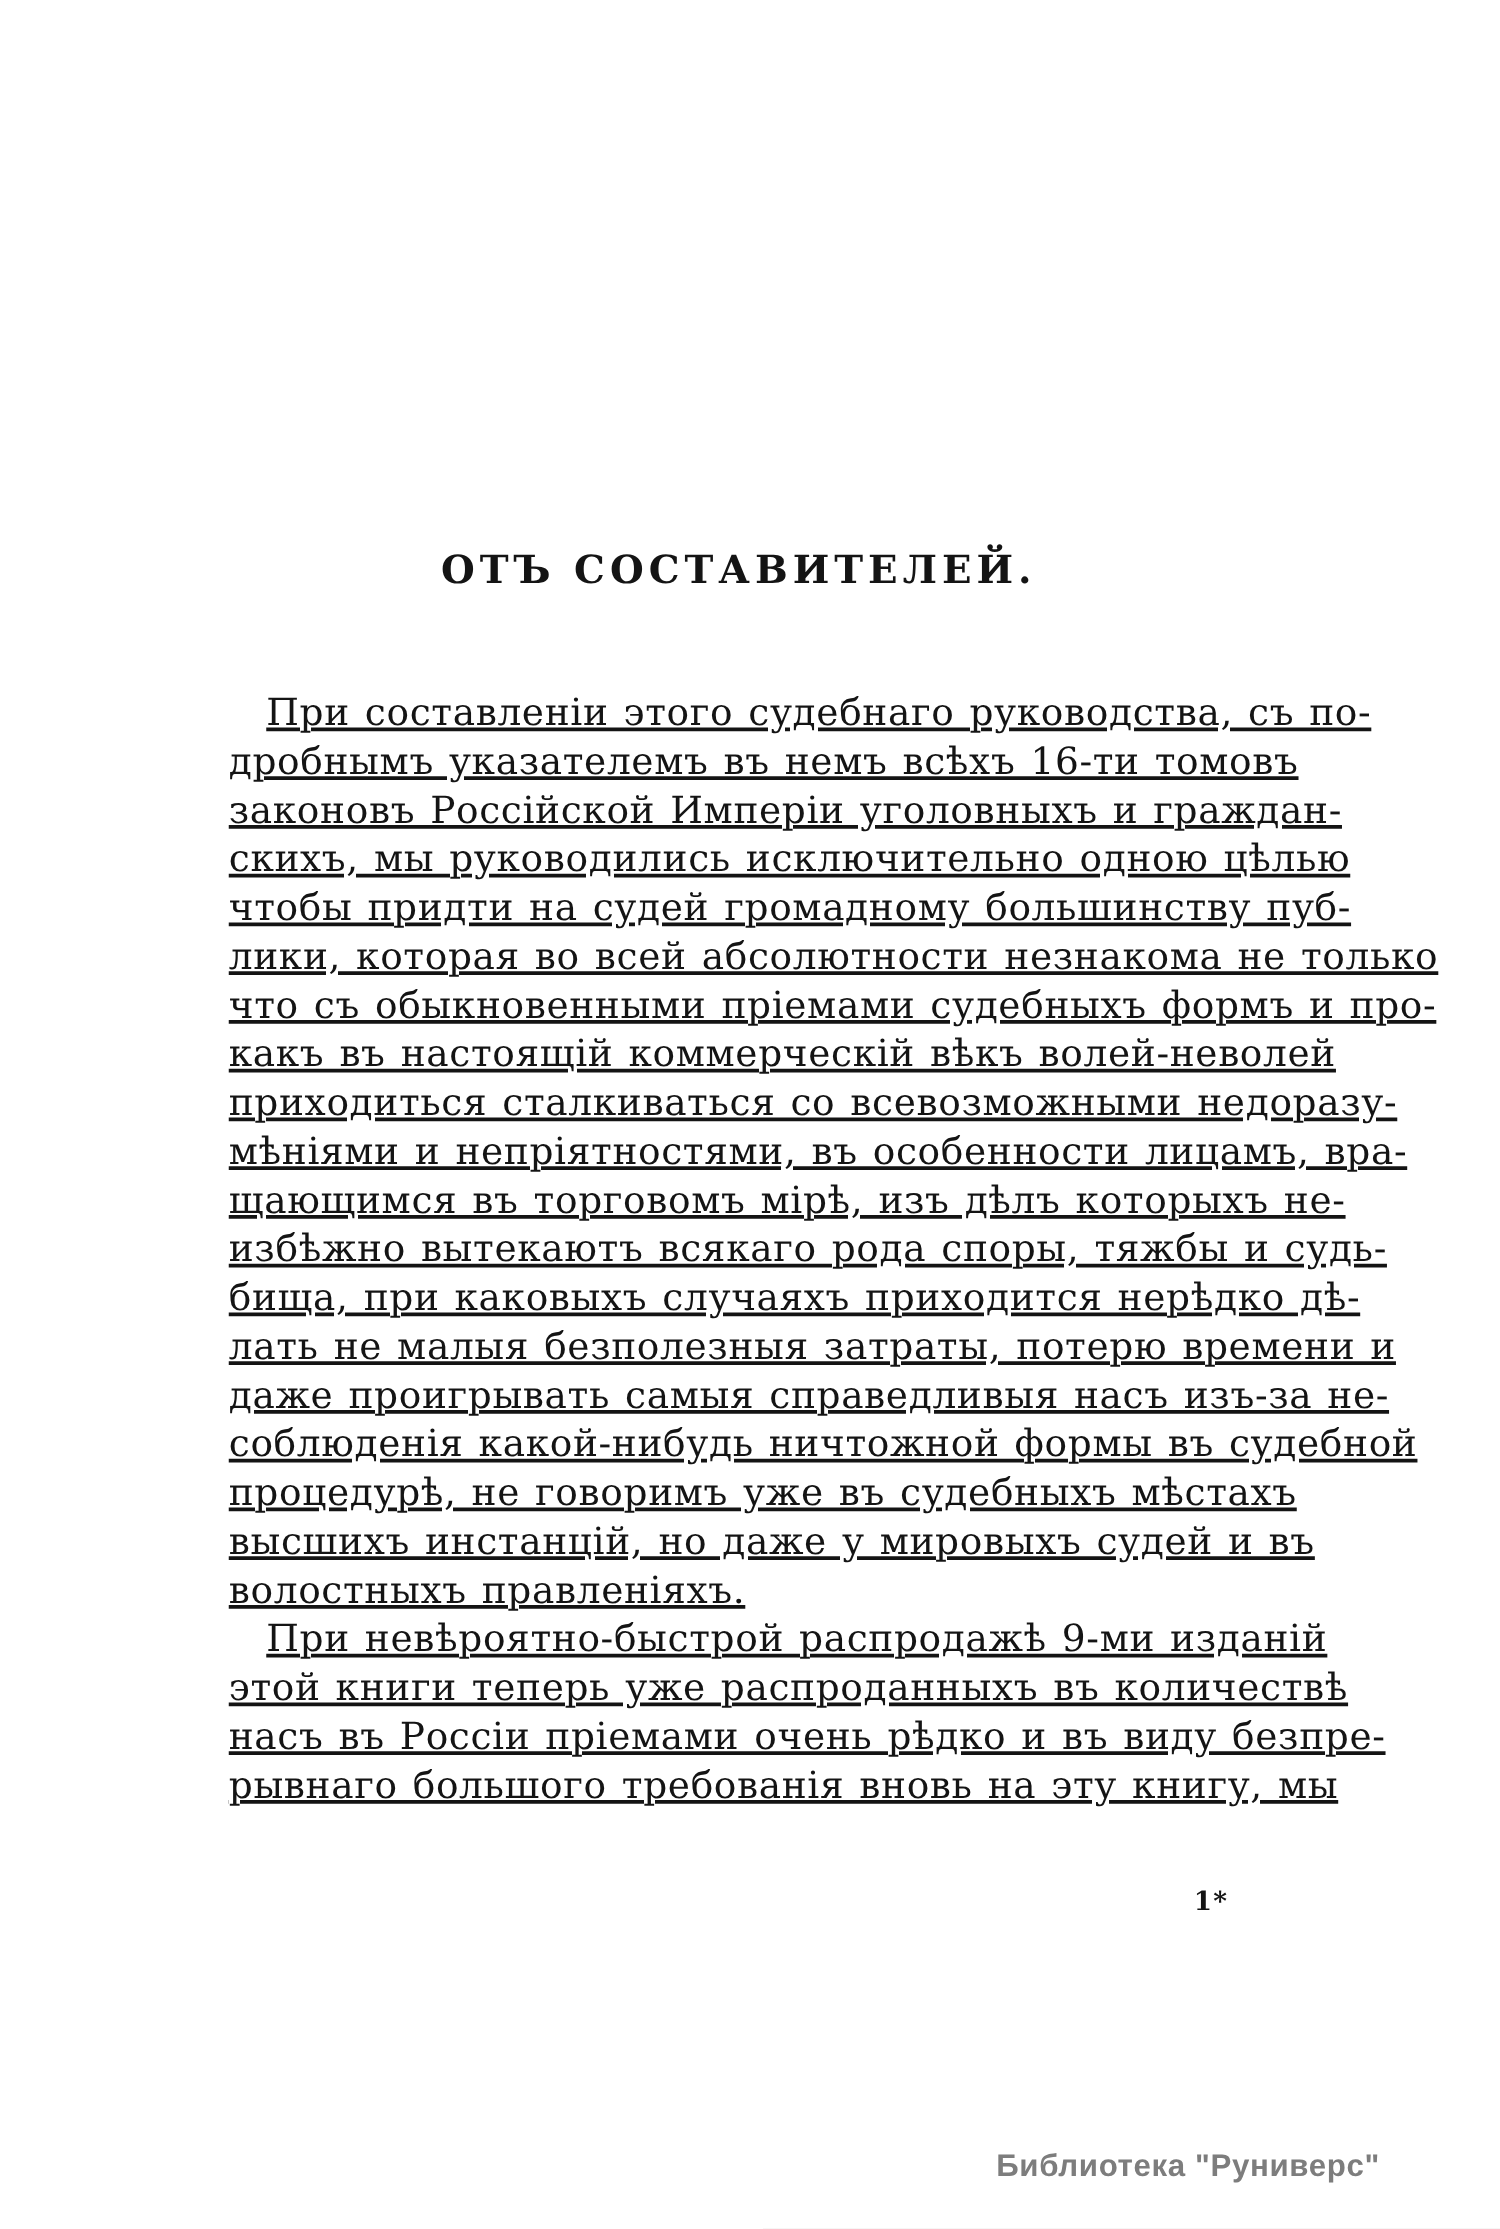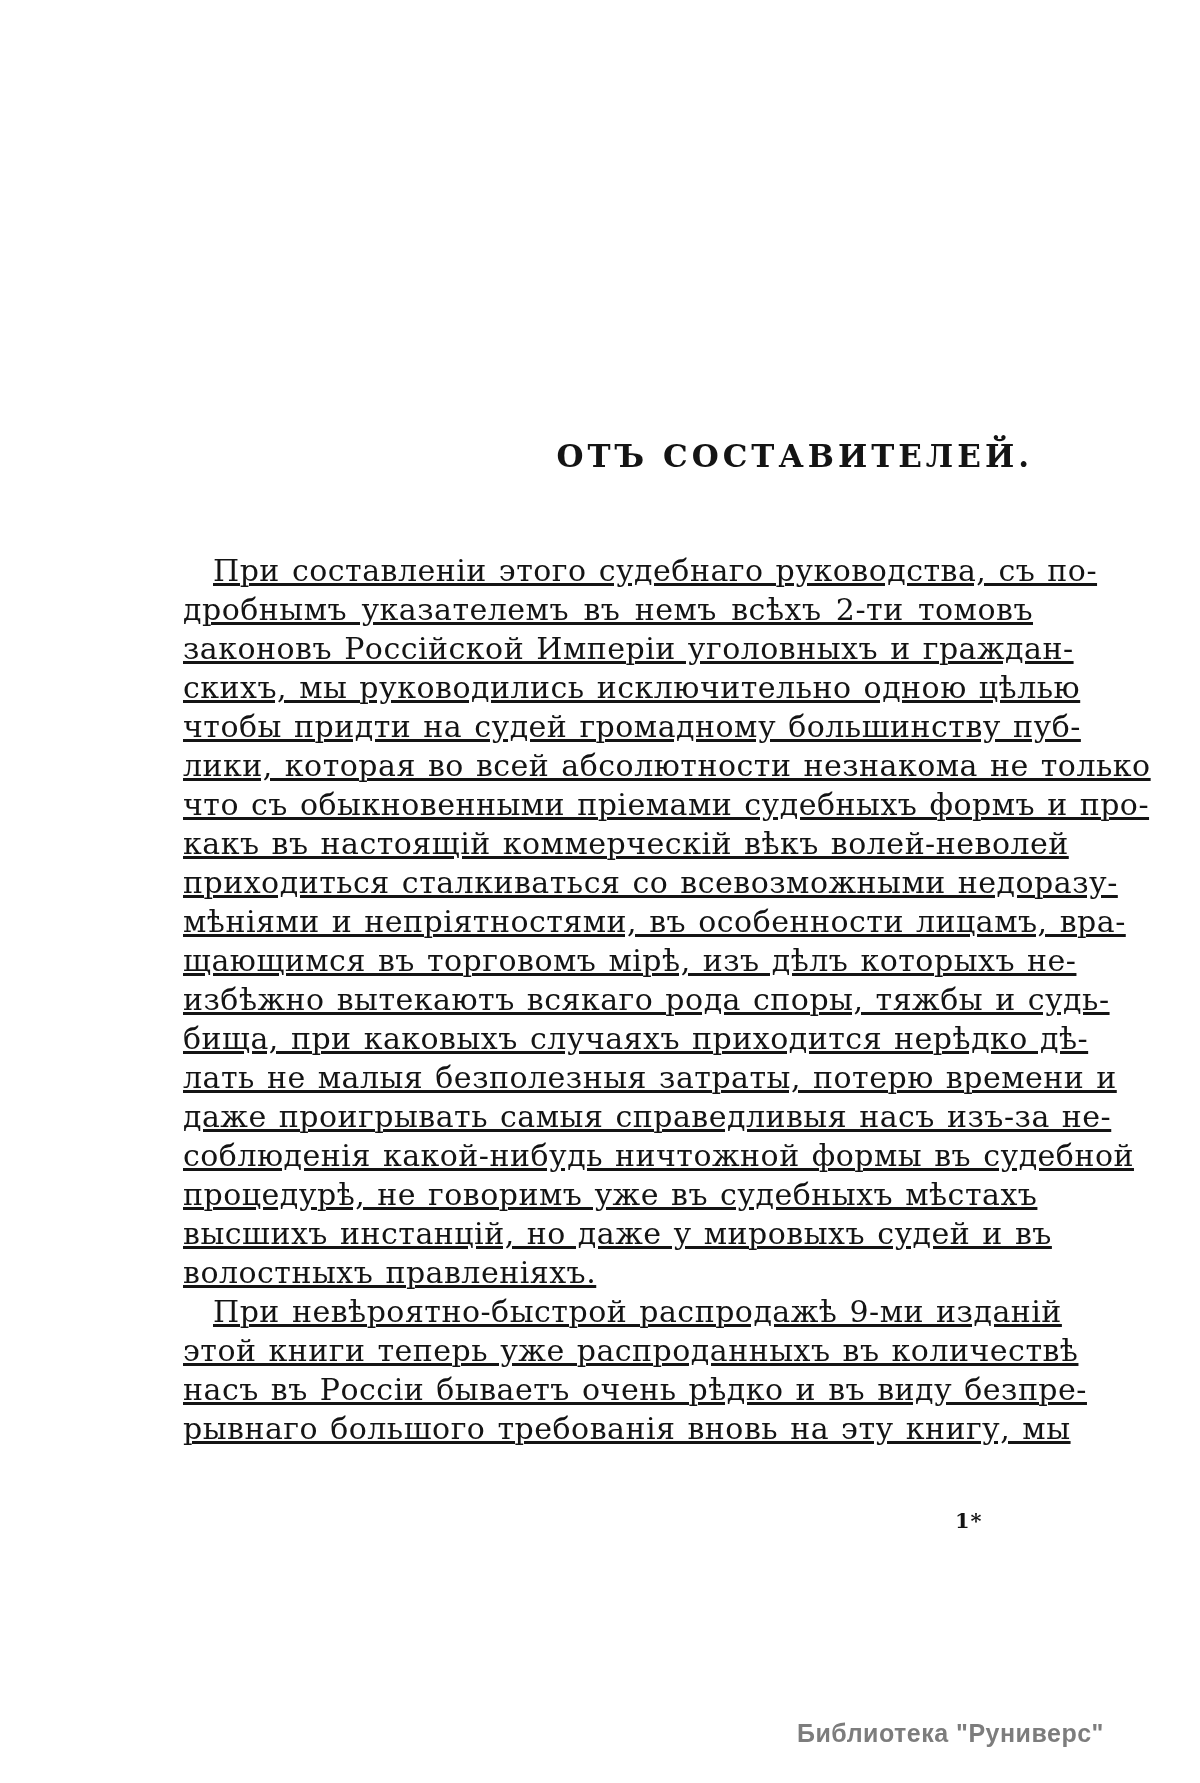--- a/index.html
+++ b/index.html
@@ -13,24 +13,24 @@
     height: 1783px;
     margin: 0 auto;
     background: var(--paper, #ffffff);
     color: var(--ink, #141414);
     font-family: "DejaVu Serif", "Liberation Serif", serif;
     overflow: hidden;
   }
   .page-title {
     position: absolute;
     top: 438px;
-    left: 183px;
+    left: 166px;
     width: 850px;
     margin: 0;
-    text-align: right;
+    text-align: center;
     font-size: 31px;
     font-weight: 700;
     letter-spacing: 4px;
     white-space: nowrap;
   }
   .body-text {
     position: absolute;
     top: 551px;
     left: 183px;
     width: 850px;
@@ -73,40 +73,40 @@
   }
 </style>
 </head>
 <body>
 
 <main class="page">
   <h1 class="page-title">ОТЪ СОСТАВИТЕЛЕЙ.</h1>
 
   <section class="body-text">
       <div class="line indent">При составленіи этого судебнаго руководства, съ по-</div>
-      <div class="line">дробнымъ указателемъ въ немъ всѣхъ 2-ти томовъ</div>
+      <div class="line">дробнымъ указателемъ въ немъ всѣхъ 16-ти томовъ</div>
       <div class="line">законовъ Россійской Имперіи уголовныхъ и граждан-</div>
       <div class="line">скихъ, мы руководились исключительно одною цѣлью</div>
       <div class="line">чтобы придти на судей громадному большинству пуб-</div>
       <div class="line">лики, которая во всей абсолютности незнакома не только</div>
       <div class="line">что съ обыкновенными пріемами судебныхъ формъ и про-</div>
       <div class="line">какъ въ настоящій коммерческій вѣкъ волей-неволей</div>
       <div class="line">приходиться сталкиваться со всевозможными недоразу-</div>
       <div class="line">мѣніями и непріятностями, въ особенности лицамъ, вра-</div>
       <div class="line">щающимся въ торговомъ мірѣ, изъ дѣлъ которыхъ не-</div>
       <div class="line">избѣжно вытекаютъ всякаго рода споры, тяжбы и судь-</div>
       <div class="line">бища, при каковыхъ случаяхъ приходится нерѣдко дѣ-</div>
       <div class="line">лать не малыя безполезныя затраты, потерю времени и</div>
       <div class="line">даже проигрывать самыя справедливыя насъ изъ-за не-</div>
       <div class="line">соблюденія какой-нибудь ничтожной формы въ судебной</div>
       <div class="line">процедурѣ, не говоримъ уже въ судебныхъ мѣстахъ</div>
       <div class="line">высшихъ инстанцій, но даже у мировыхъ судей и въ</div>
       <div class="line para-last">волостныхъ правленіяхъ.</div>
       <div class="line indent">При невѣроятно-быстрой распродажѣ 9-ми изданій</div>
       <div class="line">этой книги теперь уже распроданныхъ въ количествѣ</div>
-      <div class="line">насъ въ Россіи бываетъ очень рѣдко и въ виду безпре-</div>
+      <div class="line">насъ въ Россіи пріемами очень рѣдко и въ виду безпре-</div>
       <div class="line para-last">рывнаго большого требованія вновь на эту книгу, мы</div>
     </section>
 
   <div class="signature-mark">1*</div>
 
   <div class="watermark">Библиотека "Руниверс"</div>
 </main>
 
 </body></html>

